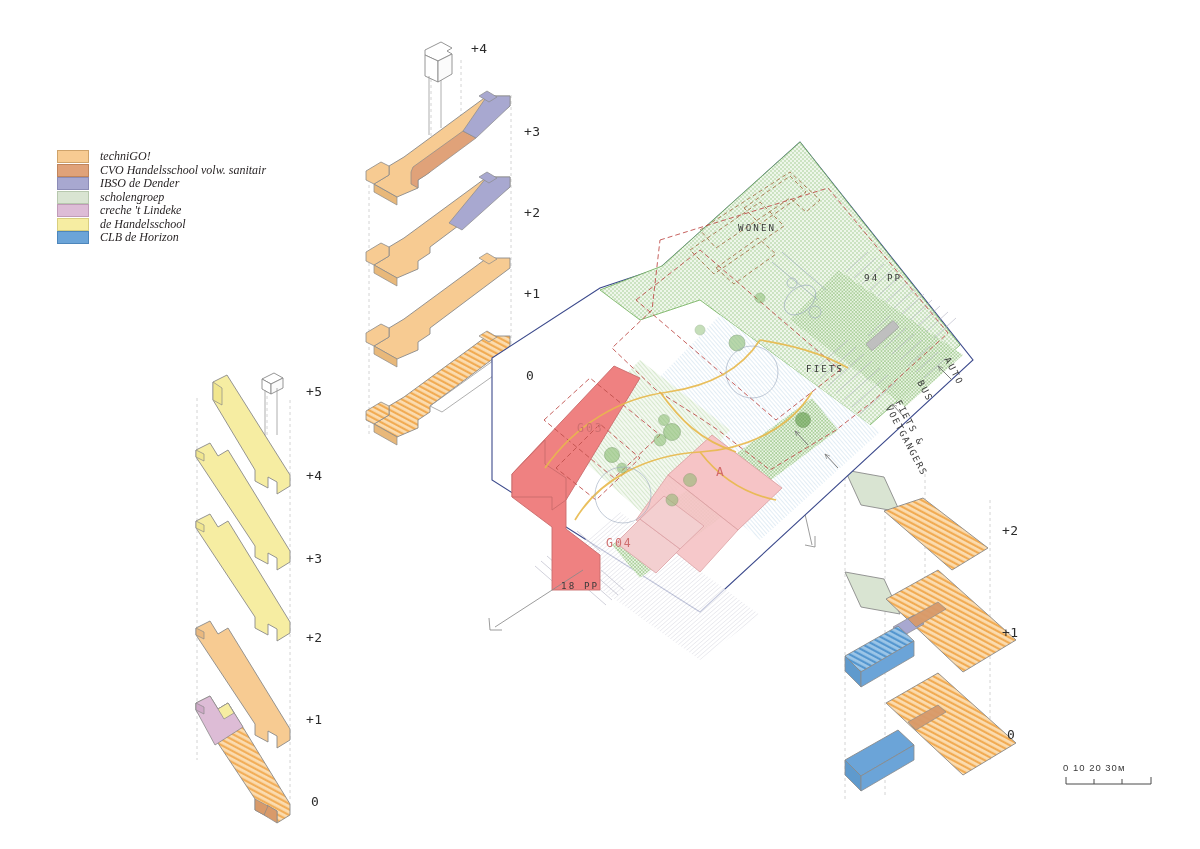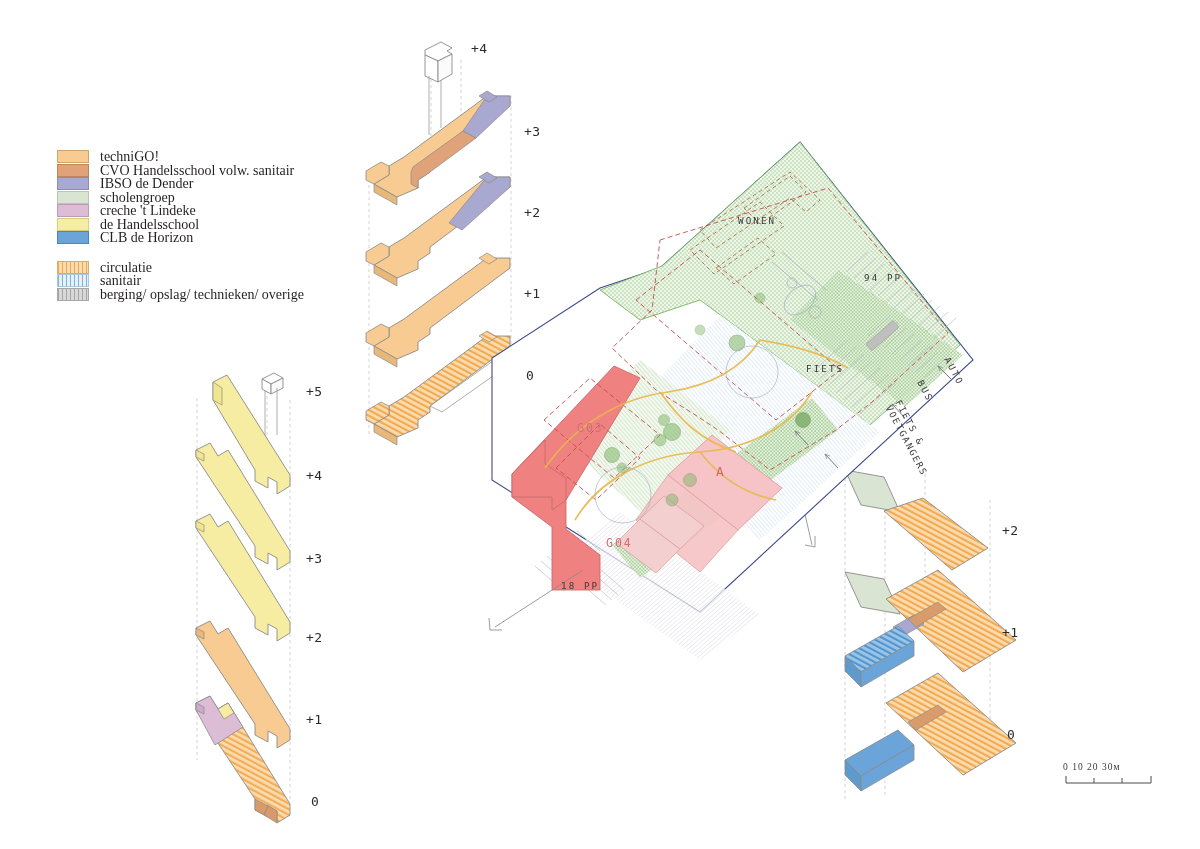--- a/index.html
+++ b/index.html
@@ -5,37 +5,37 @@
   html,body{margin:0;padding:0;background:#ffffff;}
   body{width:1200px;height:849px;position:relative;overflow:hidden;
        font-family:"Liberation Sans",sans-serif;}
   #stage{position:absolute;left:0;top:0;width:1200px;height:849px;}
   svg{display:block;}
 
   
   .legend{position:absolute;left:57px;top:150px;}
   .lg-row{display:flex;align-items:center;height:13.5px;}
   .lg-sw{width:30px;height:11px;margin-right:11px;flex:0 0 30px;}
-  .lg-tx{font-family:"Liberation Serif",serif;
-         font-size:14px;color:#231f20;white-space:nowrap;line-height:11px;}
+  .lg-tx{font-family:"Liberation Serif",serif;font-style:italic;
+         font-size:12px;color:#231f20;white-space:nowrap;line-height:11px;}
   .lg-gap{height:16px;}
 
   
   .lvl{position:absolute;font-family:"DejaVu Sans Mono",monospace;
        font-size:13px;color:#2b2b2b;letter-spacing:.4px;}
 
   
   .plab{position:absolute;font-family:"DejaVu Sans Mono",monospace;
         font-size:9.2px;color:#3a3a3a;letter-spacing:2.1px;white-space:nowrap;}
   .plab.red{color:#d36a6a;font-size:13px;letter-spacing:1.5px;}
   .plab.redsm{color:#cf6f6f;font-size:11.5px;letter-spacing:2px;text-align:center;}
 
   
   .scale{position:absolute;left:1063px;top:762px;}
-  .scale .nums{font-family:Liberation Serif, serif;font-size:9.5px;
+  .scale .nums{font-family:Liberation Sans, sans-serif;font-size:9.5px;
                color:#3a3a3a;letter-spacing:1px;white-space:nowrap;}
 </style>
 </head>
 <body>
 
 <div id="stage">
 
 <svg width="1200" height="849" viewBox="0 0 1200 849">
   <defs>
 
@@ -421,60 +421,40 @@
       <span class="lg-tx">de Handelsschool</span>
     </div>
     <div class="lg-row">
       <span class="lg-sw" style="background:#6ba4d8;border:0.5px solid #4d86bb"></span>
       <span class="lg-tx">CLB de Horizon</span>
     </div>
   </div>
 
   <div class="lg-gap"></div>
 
-  <div>
-    <div class="lg-row">
-      <span class="lg-sw" style="background:
-              repeating-linear-gradient(90deg,#f0a94f 0 1.4px,#fbdcb0 1.4px 4px);
-              border:0.5px solid #d4ad72"></span>
-      <span class="lg-tx">circulatie</span>
-    </div>
-    <div class="lg-row">
-      <span class="lg-sw" style="background:
-              repeating-linear-gradient(90deg,#7fb4dc 0 1.4px,#e4f1fa 1.4px 4px);
-              border:0.5px solid #a9c8de"></span>
-      <span class="lg-tx">sanitair</span>
-    </div>
-    <div class="lg-row">
-      <span class="lg-sw" style="background:
-              repeating-linear-gradient(90deg,#a6a6a6 0 1.4px,#d8d8d8 1.4px 4px);
-              border:0.5px solid #a8a8a8"></span>
-      <span class="lg-tx">berging/ opslag/ technieken/ overige</span>
-    </div>
-  </div>
 </div>
 
 <div class="lvl" style="left:471px;top:41px">+4</div>
 <div class="lvl" style="left:524px;top:124px">+3</div>
 <div class="lvl" style="left:524px;top:205px">+2</div>
 <div class="lvl" style="left:524px;top:286px">+1</div>
 <div class="lvl" style="left:526px;top:368px">0</div>
 
 <div class="lvl" style="left:306px;top:384px">+5</div>
 <div class="lvl" style="left:306px;top:468px">+4</div>
 <div class="lvl" style="left:306px;top:551px">+3</div>
 <div class="lvl" style="left:306px;top:630px">+2</div>
 <div class="lvl" style="left:306px;top:712px">+1</div>
 <div class="lvl" style="left:311px;top:794px">0</div>
 
 <div class="lvl" style="left:1002px;top:523px">+2</div>
 <div class="lvl" style="left:1002px;top:625px">+1</div>
 <div class="lvl" style="left:1007px;top:727px">0</div>
 
-<div class="plab" style="left:738px;top:215px">WONEN</div>
+<div class="plab" style="left:738px;top:222px">WONEN</div>
 <div class="plab" style="left:864px;top:272px">94 PP</div>
 <div class="plab" style="left:806px;top:363px">FIETS</div>
 <div class="plab" style="left:952px;top:355px;transform:rotate(62deg);transform-origin:left top">AUTO</div>
 <div class="plab" style="left:925px;top:378px;transform:rotate(62deg);transform-origin:left top">BUS</div>
 <div class="plab" style="left:903px;top:398px;transform:rotate(62deg);transform-origin:left top;
                          line-height:11px;letter-spacing:1.6px">FIETS &amp;<br>VOETGANGERS</div>
 <div class="plab redsm" style="left:577px;top:421px">G03</div>
 <div class="plab redsm" style="left:606px;top:536px">G04</div>
 <div class="plab red" style="left:716px;top:464px">A</div>
 <div class="plab" style="left:561px;top:580px">18 PP</div>

